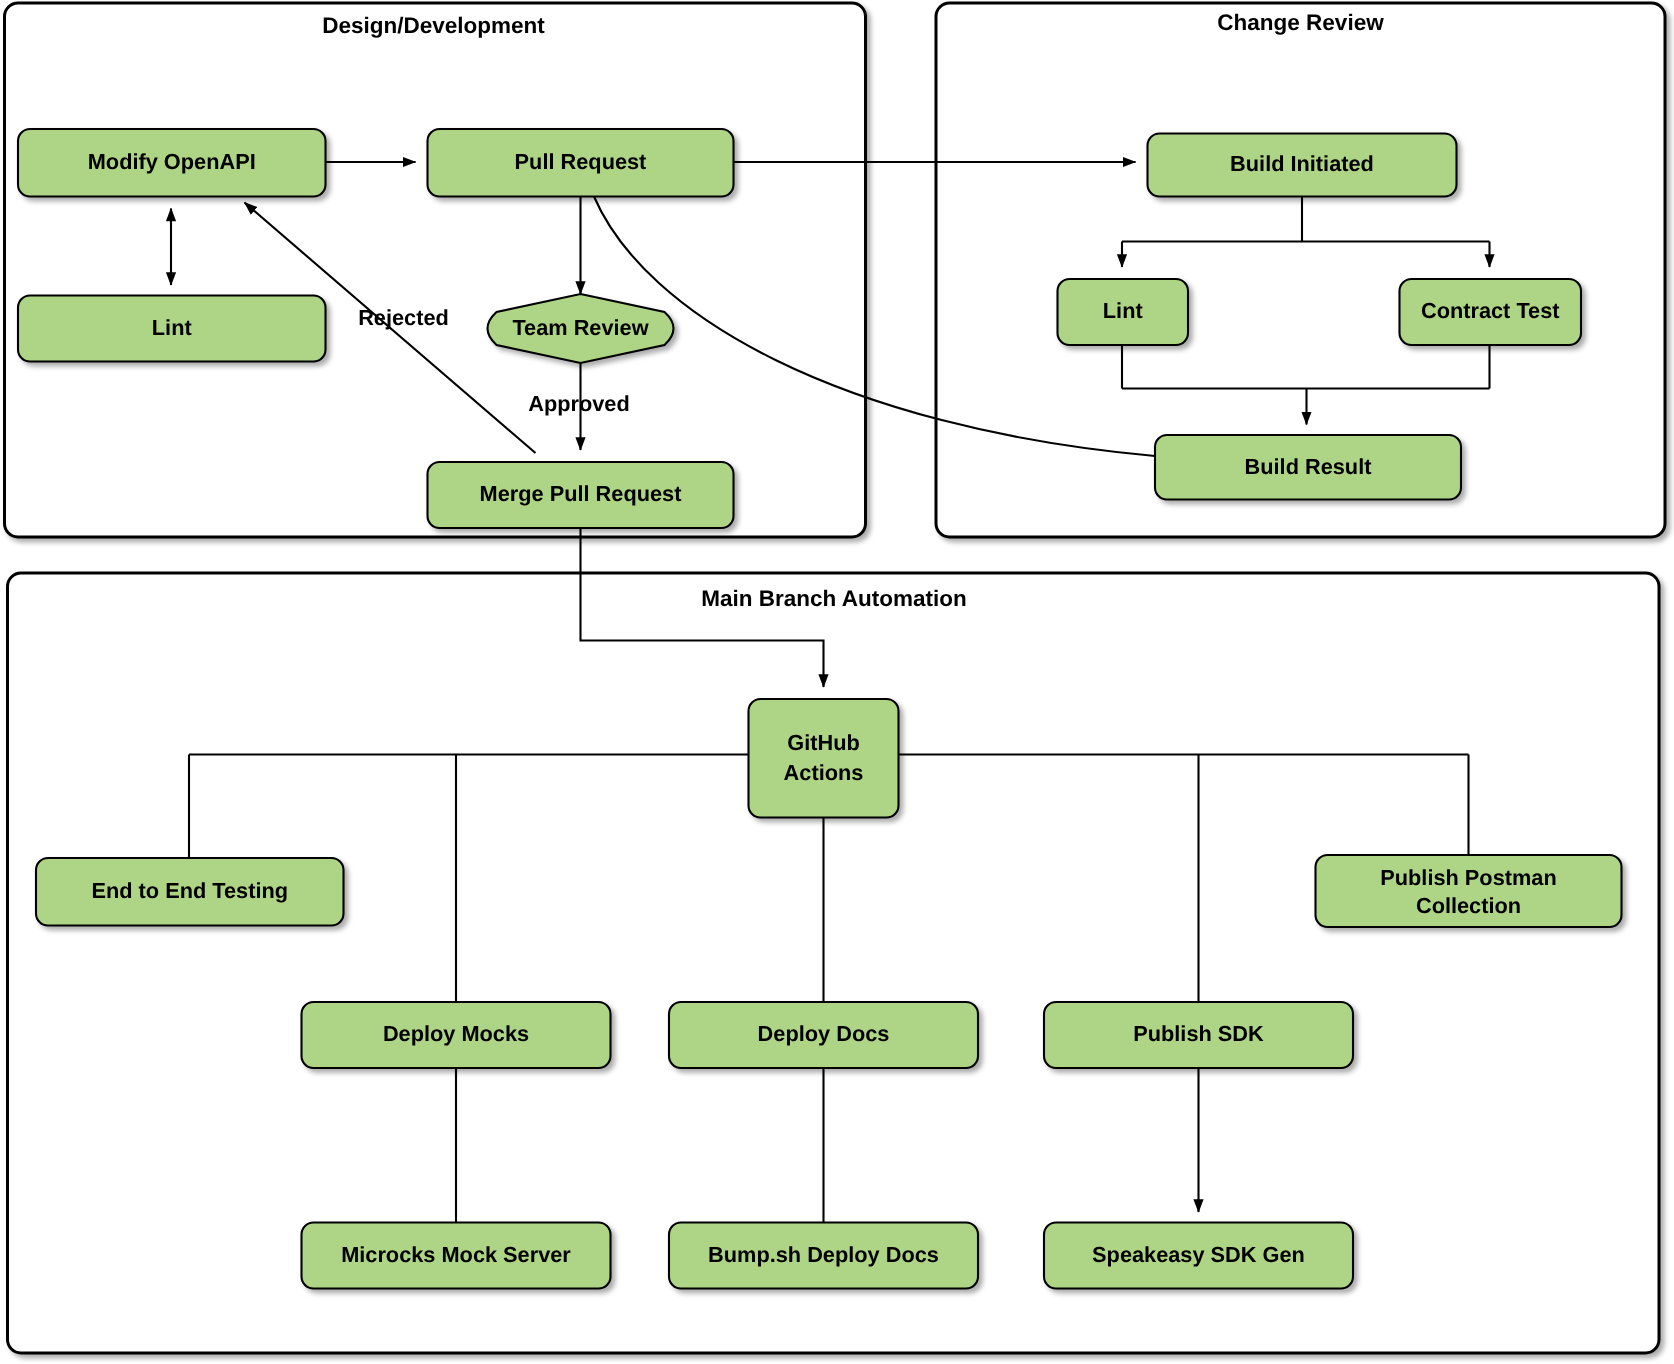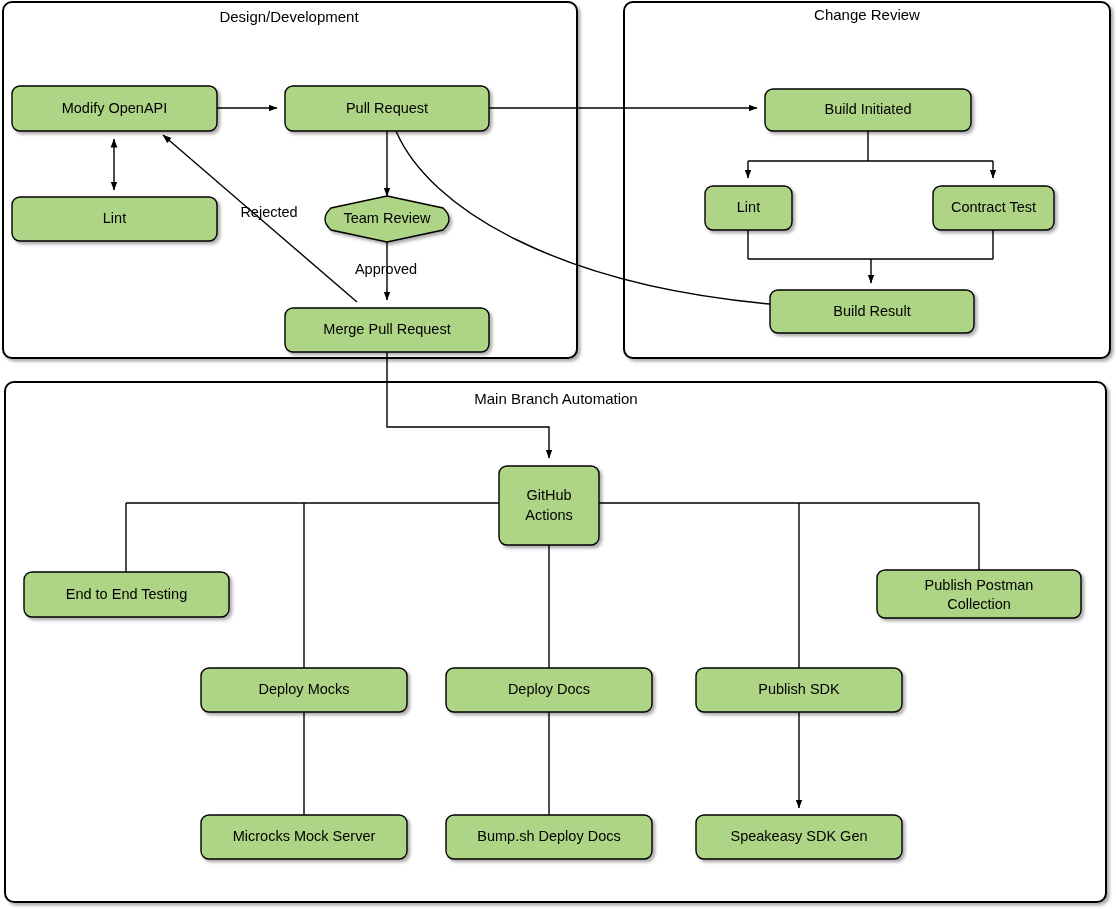--- a/index.html
+++ b/index.html
@@ -10,20 +10,21 @@
   body {
     width: 1116px;
     height: 909px;
     font-family: "Liberation Sans", sans-serif;
     overflow: hidden;
   }
   #diagram-root {
     position: relative;
     width: 1116px;
     height: 909px;
+    font-weight: bold;
   }
   svg.layer {
     position: absolute;
     top: 0;
     left: 0;
     width: 1116px;
     height: 909px;
   }
   .panel-rect {
     fill: #ffffff;

